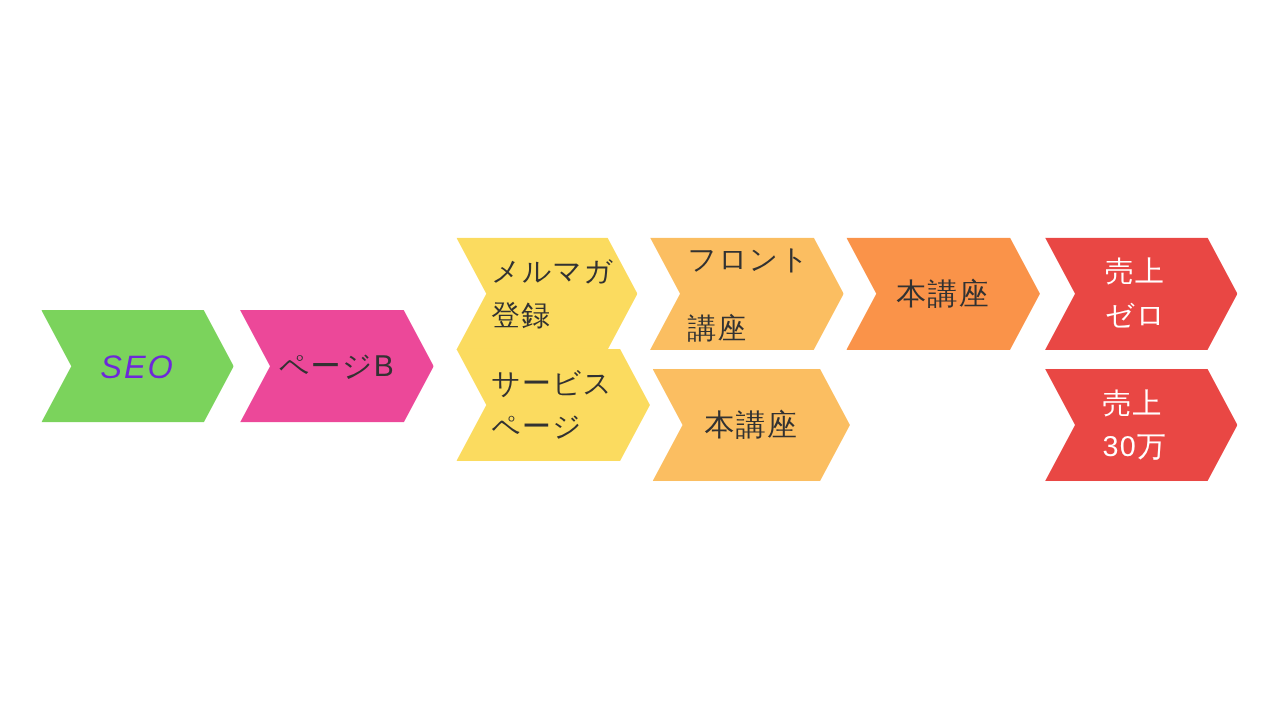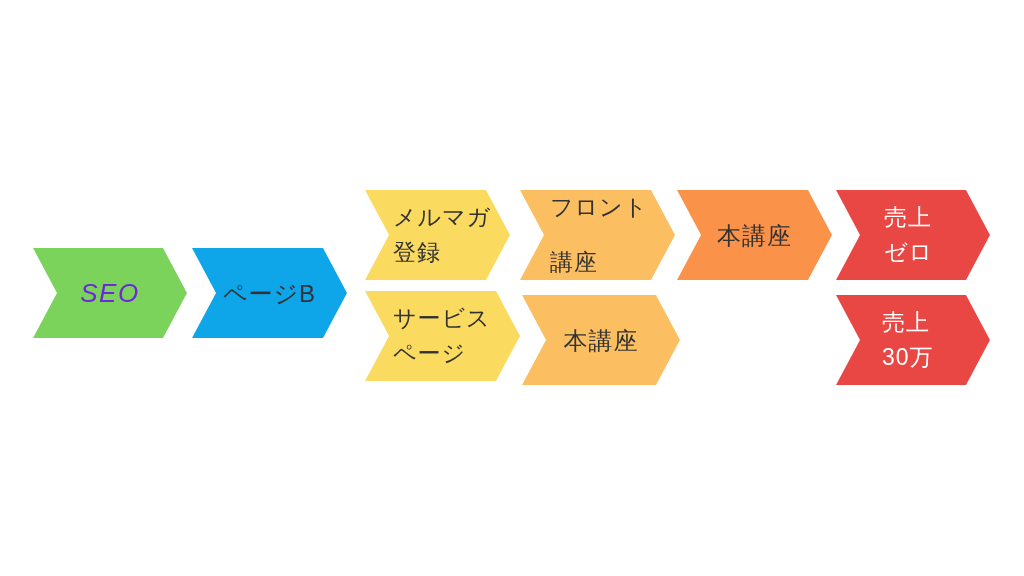--- a/index.html
+++ b/index.html
@@ -32,34 +32,34 @@
   .arrow.left   { align-items: flex-start; text-align: left; }
   .arrow .line { white-space: nowrap; }
 
   
   #a-seo          { left: 33px;  top: 248px; width: 154px; font-size: 26px; letter-spacing: 1.5px; }
   #a-page-b       { left: 192px; top: 248px; width: 155px; font-size: 24px; }
   #a-mailmag      { left: 365px; top: 190px; width: 145px; padding-left: 28px; text-align: right; }
   #a-front-course { left: 520px; top: 190px; width: 155px; padding-left: 30px; }
   #a-main-top     { left: 677px; top: 190px; width: 155px; font-size: 24px; }
   #a-sales-zero   { left: 836px; top: 190px; width: 154px; padding-left: 48px; }
-  #a-service-page { left: 365px; top: 291px; width: 155px; padding-left: 28px; text-align: center; }
+  #a-service-page { left: 365px; top: 279px; width: 155px; padding-left: 28px; text-align: center; }
   #a-main-bottom  { left: 522px; top: 295px; width: 158px; font-size: 24px; }
   #a-sales-300k   { left: 836px; top: 295px; width: 154px; padding-left: 46px; }
 </style>
 </head>
 <body>
 
 <div class="canvas">
 
   <div id="a-seo" class="arrow center" style="background-color: rgb(123, 211, 92); color: #6d28d9; font-style: italic;">
     <span class="line">SEO</span>
   </div>
 
-  <div id="a-page-b" class="arrow center" style="background-color: #0ea5e9; color: rgb(50, 50, 50);">
+  <div id="a-page-b" class="arrow center" style="background-color: #ec4899; color: rgb(50, 50, 50);">
     <span class="line">ページB</span>
   </div>
 
   <div id="a-mailmag" class="arrow left" style="background-color: rgb(251, 219, 95); color: rgb(50, 50, 50);">
     <span class="line">メルマガ</span>
     <span class="line">登録</span>
   </div>
 
   <div id="a-front-course" class="arrow left" style="background-color: rgb(251, 190, 97); color: rgb(50, 50, 50); justify-content: space-between;">
     <span class="line">フロント</span>

